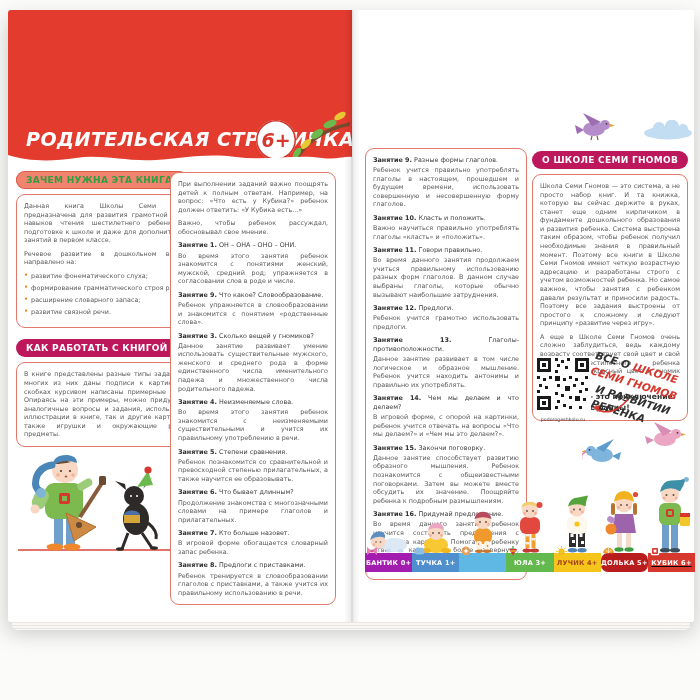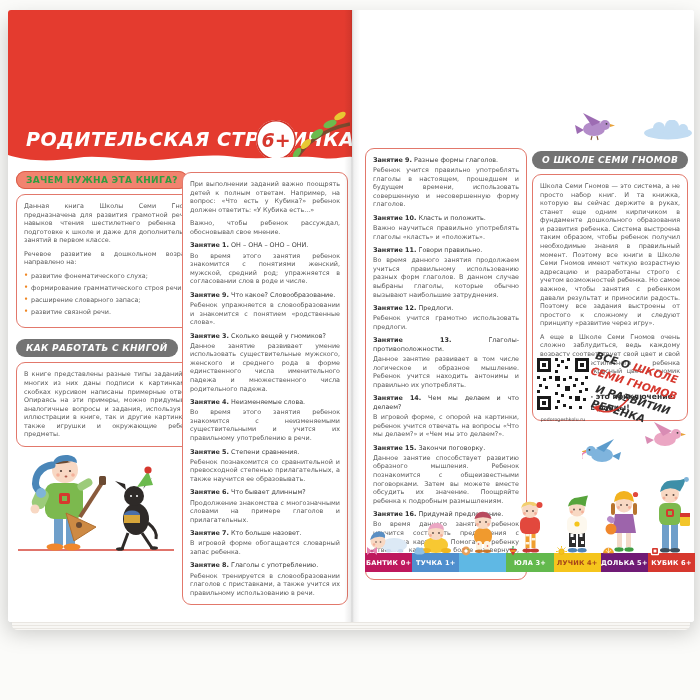--- a/index.html
+++ b/index.html
@@ -21,21 +21,21 @@
   .red-header{position:absolute;left:0;top:0;width:344px;height:152px;background:#e43b2f;border-radius:3px 0 0 0;}
   .red-header .wave{position:absolute;left:0;bottom:-1px;}
   .page-title{position:absolute;left:18px;top:118px;color:#fff;font-size:19px;font-weight:bold;font-style:italic;letter-spacing:.5px;white-space:nowrap;}
   .age-badge{position:absolute;left:248px;top:110px;width:40px;height:40px;border-radius:50%;background:#fff;
     box-shadow:inset 0 0 0 1.5px #d03126;display:flex;align-items:center;justify-content:center;
     color:#d6382e;font-weight:bold;font-size:19px;font-style:italic;}
   .branch{position:absolute;right:2px;top:96px;}
   
   .pill{display:inline-block;border-radius:11px;padding:4px 10px 4px 10px;font-weight:bold;font-size:9px;letter-spacing:.3px;white-space:nowrap;}
   .pill.salmon{background:#f2836f;color:#2f9e3f;box-shadow:inset 0 0 0 1px #d95c49;}
-  .pill.green{background:#737373;color:#fff;font-style:italic;}
+  .pill.green{background:#be185d;color:#fff;}
   
   .tbox{background:#fff;border:1.4px solid #e2786b;border-radius:9px;padding:7px 7px;color:#5a5a5a;
     font-size:6.4px;line-height:1.34;text-align:justify;}
   .tbox p{margin:0 0 5px 0;}
   .tbox p:last-child{margin-bottom:0;}
   .bullet-row{display:flex;gap:3px;margin:0 0 3.5px 0;}
   .bullet{color:#f08622;font-weight:bold;line-height:1.1;}
   .lesson{margin:0 0 5px 0;}
   .lesson:last-child{margin-bottom:0;}
   .lesson-title{color:#3d3d3d;margin-bottom:1.5px;}
@@ -151,21 +151,21 @@
         <path d="M127,38 L136,27 L130,32 Z" fill="#2e2a28"></path>
         <path d="M121,36 L132,20 L137,34 Z" fill="#6cba4e"></path>
         <circle cx="132" cy="19" r="3.6" fill="#d6382e"></circle>
         <circle cx="115" cy="45" r="1" fill="#fff"></circle>
           <circle cx="121" cy="45" r="1" fill="#fff"></circle>
         <ellipse cx="116" cy="64" rx="8" ry="4.5" fill="#4a6fa8"></ellipse>
         <rect x="108" y="64" width="16" height="8" fill="#d6a53a"></rect>
       </svg>
     </div>
 
-    <div class="col" style="left:174px;top:162px;width:166px;">
+    <div class="col" style="left:162px;top:162px;width:166px;">
       <div class="tbox">
         <p>При выполнении заданий важно поощрять детей к полным ответам. Например, на вопрос: «Что есть у Кубика?» ребенок должен ответить: «У Кубика есть...»</p>
         <p>Важно, чтобы ребенок рассуждал, обосновывал свое мнение.</p>
         <div class="lesson">
           <div class="lesson-title"><b>Занятие 1.</b> <span>ОН – ОНА – ОНО – ОНИ.</span></div>
           <div class="lesson-desc">Во время этого занятия ребенок знакомится с понятиями женский, мужской, средний род; упражняется в согласовании слов в роде и числе.</div>
         </div>
         <div class="lesson">
           <div class="lesson-title"><b>Занятие 9.</b> <span>Что какое? Словообразование.</span></div>
           <div class="lesson-desc">Ребенок упражняется в словообразовании и знакомится с понятием «родственные слова».</div>
@@ -184,21 +184,21 @@
         </div>
         <div class="lesson">
           <div class="lesson-title"><b>Занятие 6.</b> <span>Что бывает длинным?</span></div>
           <div class="lesson-desc">Продолжение знакомства с многозначными словами на примере глаголов и прилагательных.</div>
         </div>
         <div class="lesson">
           <div class="lesson-title"><b>Занятие 7.</b> <span>Кто больше назовет.</span></div>
           <div class="lesson-desc">В игровой форме обогащается словарный запас ребенка.</div>
         </div>
         <div class="lesson">
-          <div class="lesson-title"><b>Занятие 8.</b> <span>Глаголы с употреблению.</span></div>
+          <div class="lesson-title"><b>Занятие 8.</b> <span>Предлоги с приставками.</span></div>
           <div class="lesson-desc">Ребенок тренируется в словообразовании глаголов с приставками, а также учится их правильному использованию в речи.</div>
         </div>
       </div>
     </div>
   </div>
 
   <div class="page right">
 
     <svg class="decor" style="left:222px;top:100px;" width="42" height="32" viewBox="0 0 42 32">
       <path d="M10,20 L1,15 L3,24 Z" fill="#9d6cb3"></path>
@@ -348,21 +348,21 @@
         <svg class="fig" width="44" height="24" viewBox="0 0 44 24">
           <ellipse cx="27" cy="16" rx="13" ry="7" fill="#dce9f5"></ellipse>
           <rect x="19" y="20" width="5" height="3.5" rx="1.6" fill="#c8dbee"></rect>
           <rect x="31" y="20" width="5" height="3.5" rx="1.6" fill="#c8dbee"></rect>
           <circle cx="11" cy="12" r="7.5" fill="#f8d8c3"></circle>
           <path d="M3,11 Q5,2 13,2.5 Q19,3 18,9 Q11,5.5 3,11 Z" fill="#5b8fc3"></path>
           <circle cx="9" cy="13" r=".8" fill="#5a4a42"></circle>
             <circle cx="13.5" cy="13" r=".8" fill="#5a4a42"></circle>
           <circle cx="7" cy="15.5" r="1.3" fill="#f4b09a"></circle>
         </svg>
-        <div class="strip" style="background-color: #be185d;">
+        <div class="strip" style="background-color: #a21caf;">
           <svg class="strip-icon" width="10" height="10" viewBox="0 0 10 10">
             <path d="M5,5 L0,1 L0,9 Z M5,5 L10,1 L10,9 Z" fill="#e87fb0"></path>
               <circle cx="5" cy="5" r="1.5" fill="#c9568e"></circle>
           </svg>
           <span class="strip-label" style="color: rgb(255, 255, 255);"><span>БАНТИК</span> <span>0+</span></span>
         </div>
       </div>
 
       <div class="char">
         <svg class="fig" width="40" height="32" viewBox="0 0 40 32">
@@ -490,21 +490,21 @@
           <rect x="8" y="16" width="4" height="12" rx="2" fill="#b8742e"></rect>
             <rect x="30" y="16" width="4" height="12" rx="2" fill="#b8742e"></rect>
           <circle cx="21" cy="17" r="8.5" fill="#f8d8c3"></circle>
           <path d="M11,15 Q12,4 21,4 Q30,4 31,15 Q21,9 11,15 Z" fill="#f2b21e"></path>
           <circle cx="32.5" cy="7.5" r="2.6" fill="#e2483d"></circle>
           <circle cx="18" cy="18" r=".9" fill="#5a4a42"></circle>
             <circle cx="24" cy="18" r=".9" fill="#5a4a42"></circle>
           <circle cx="15.5" cy="20.5" r="1.4" fill="#f4b09a"></circle>
             <circle cx="26.5" cy="20.5" r="1.4" fill="#f4b09a"></circle>
         </svg>
-        <div class="strip" style="background-color: #701a75;">
+        <div class="strip" style="background-color: #b91c1c; border-radius: 7px;">
           <svg class="strip-icon" width="11" height="8" viewBox="0 0 11 8">
             <path d="M.5,7 A5,5 0 0 1 10.5,7 Z" fill="#f5a623" stroke="#e0882a" stroke-width=".6"></path>
               <line x1="5.5" y1="2" x2="5.5" y2="7" stroke="#fff" stroke-width=".6"></line>
               <line x1="3" y1="4" x2="5.5" y2="7" stroke="#fff" stroke-width=".6"></line>
               <line x1="8" y1="4" x2="5.5" y2="7" stroke="#fff" stroke-width=".6"></line>
           </svg>
           <span class="strip-label" style="color: rgb(255, 255, 255);"><span>ДОЛЬКА</span> <span>5+</span></span>
         </div>
       </div>
 
@@ -520,21 +520,21 @@
           <rect x="31" y="36" width="10" height="13" rx="1.5" fill="#f2c52a"></rect>
             <rect x="31" y="36" width="10" height="4" fill="#d6382e"></rect>
           <circle cx="21" cy="17" r="9" fill="#f8d8c3"></circle>
           <path d="M11,15 Q13,3.5 22,3.5 Q33,3.5 37,1 Q35,9 31,14.5 Q21,8 11,15 Z" fill="#3e8fa8"></path>
           <circle cx="37.5" cy="2.5" r="2.4" fill="#7fb4d9"></circle>
           <circle cx="17.5" cy="18" r="1" fill="#5a4a42"></circle>
             <circle cx="24.5" cy="18" r="1" fill="#5a4a42"></circle>
           <circle cx="15" cy="21" r="1.5" fill="#f4b09a"></circle>
             <circle cx="27" cy="21" r="1.5" fill="#f4b09a"></circle>
         </svg>
-        <div class="strip" style="background-color: rgb(214, 56, 46);">
+        <div class="strip" style="background-color: rgb(214, 56, 46); text-decoration: underline;">
           <svg class="strip-icon" width="10" height="10" viewBox="0 0 10 10">
             <rect x=".8" y=".8" width="8.4" height="8.4" rx="1.5" fill="#fff"></rect>
               <rect x="2" y="2" width="6" height="6" rx="1" fill="#d6382e"></rect>
               <rect x="3.6" y="3.6" width="2.8" height="2.8" fill="#fff"></rect>
           </svg>
           <span class="strip-label" style="color: rgb(255, 255, 255);"><span>КУБИК</span> <span>6+</span></span>
         </div>
       </div>
 
     </div>

